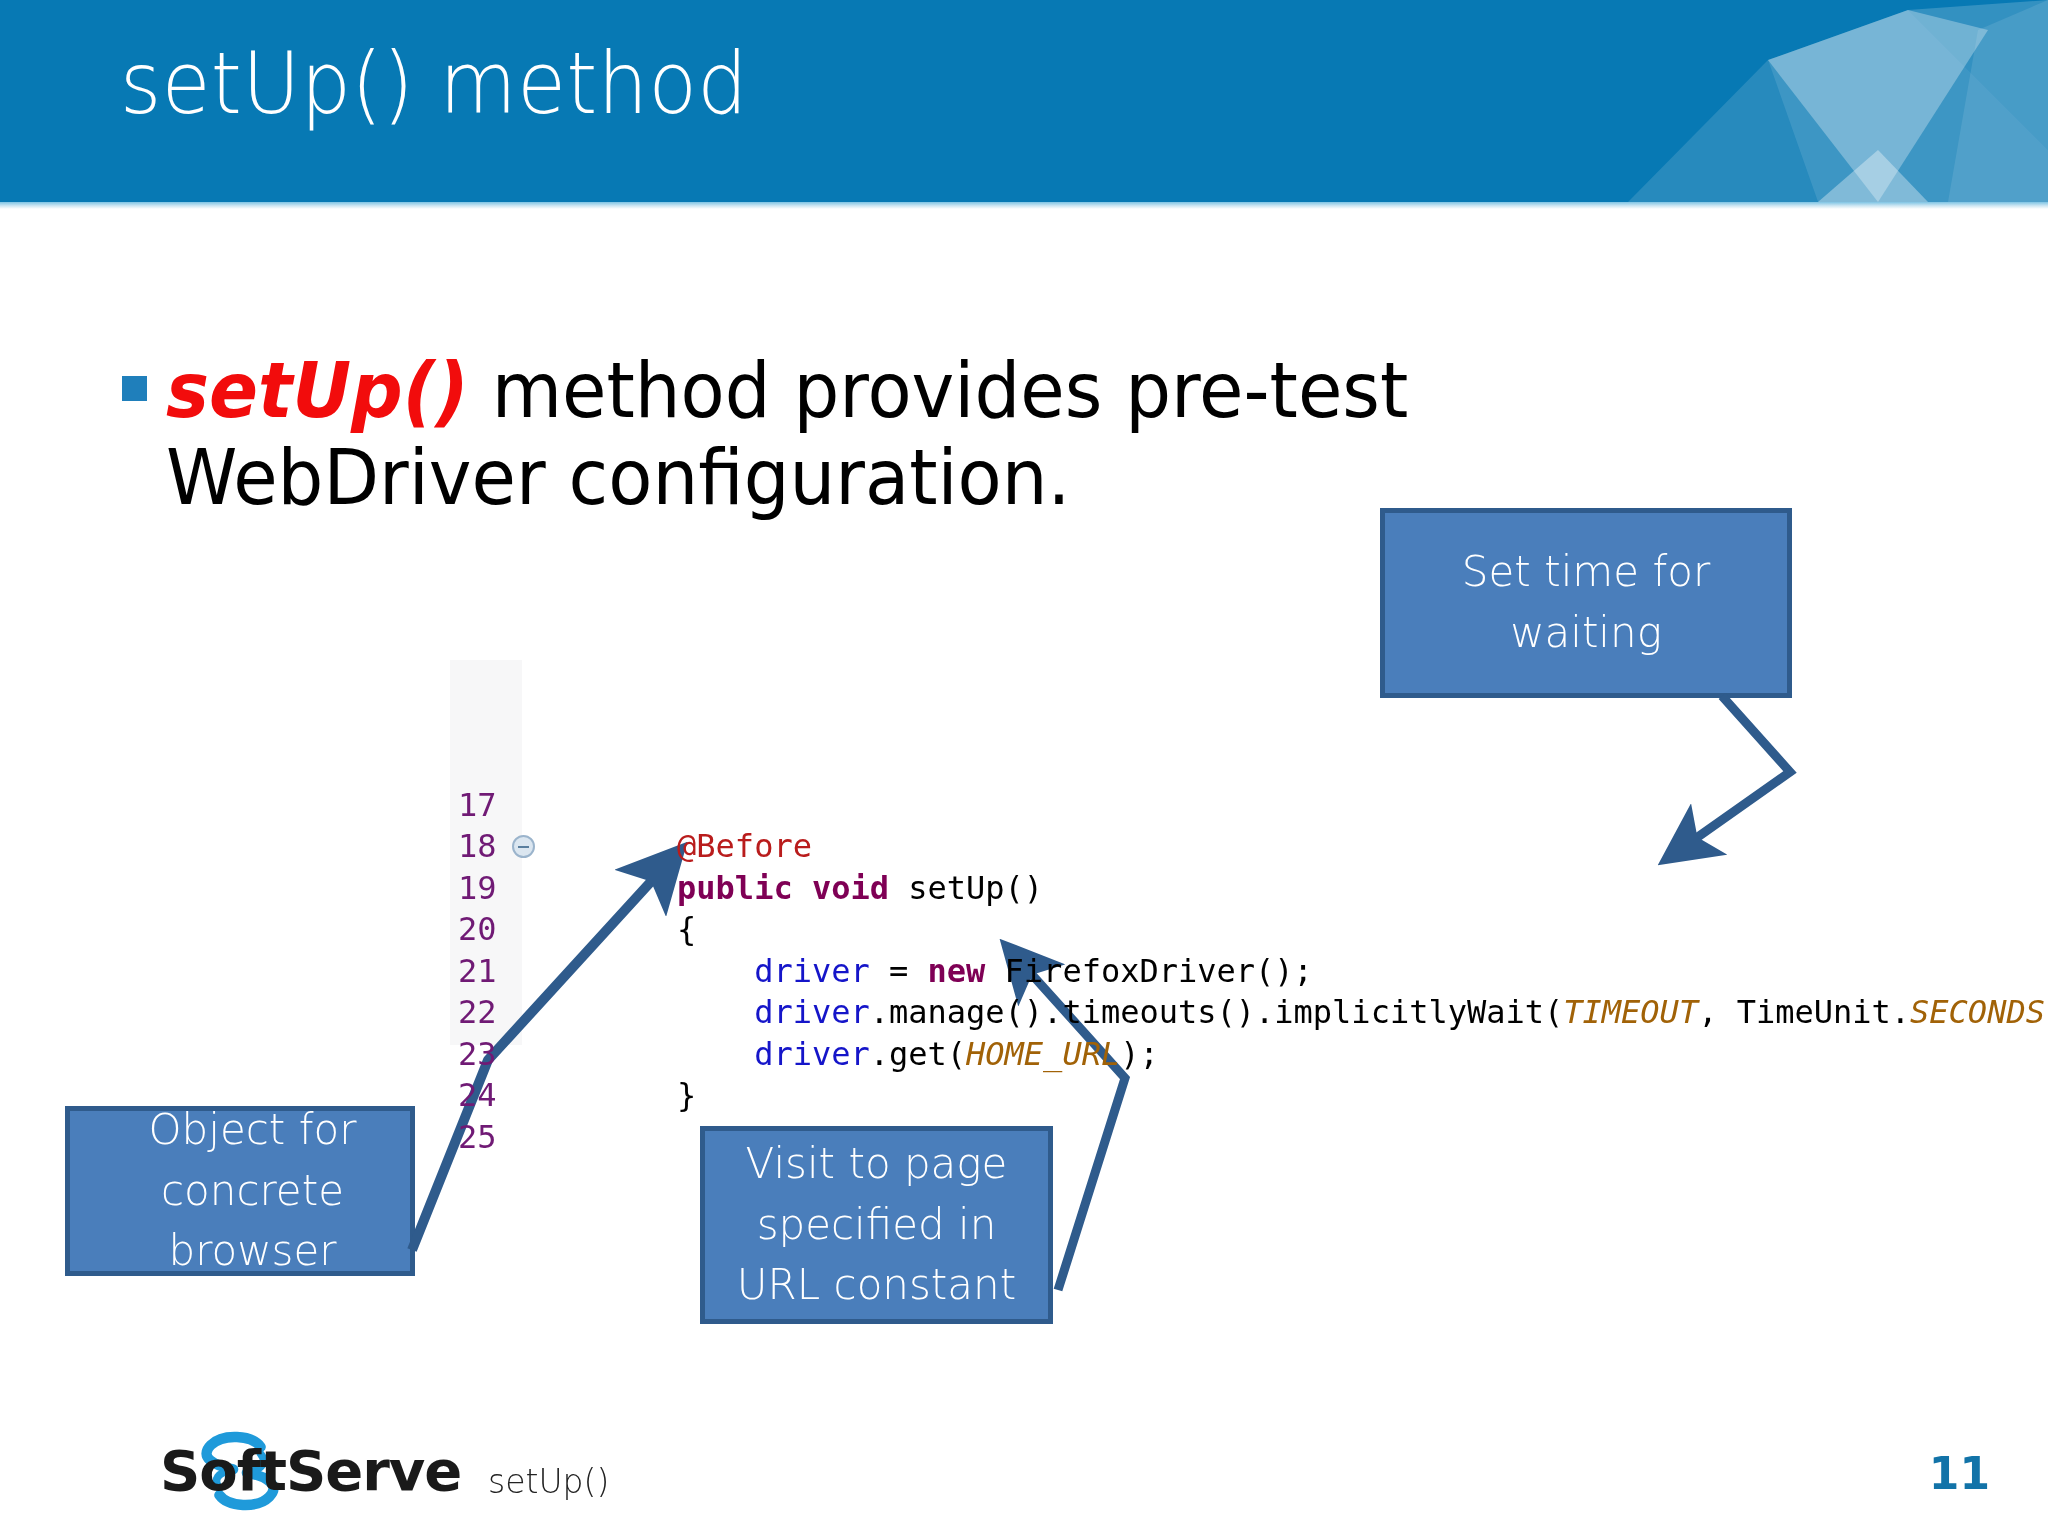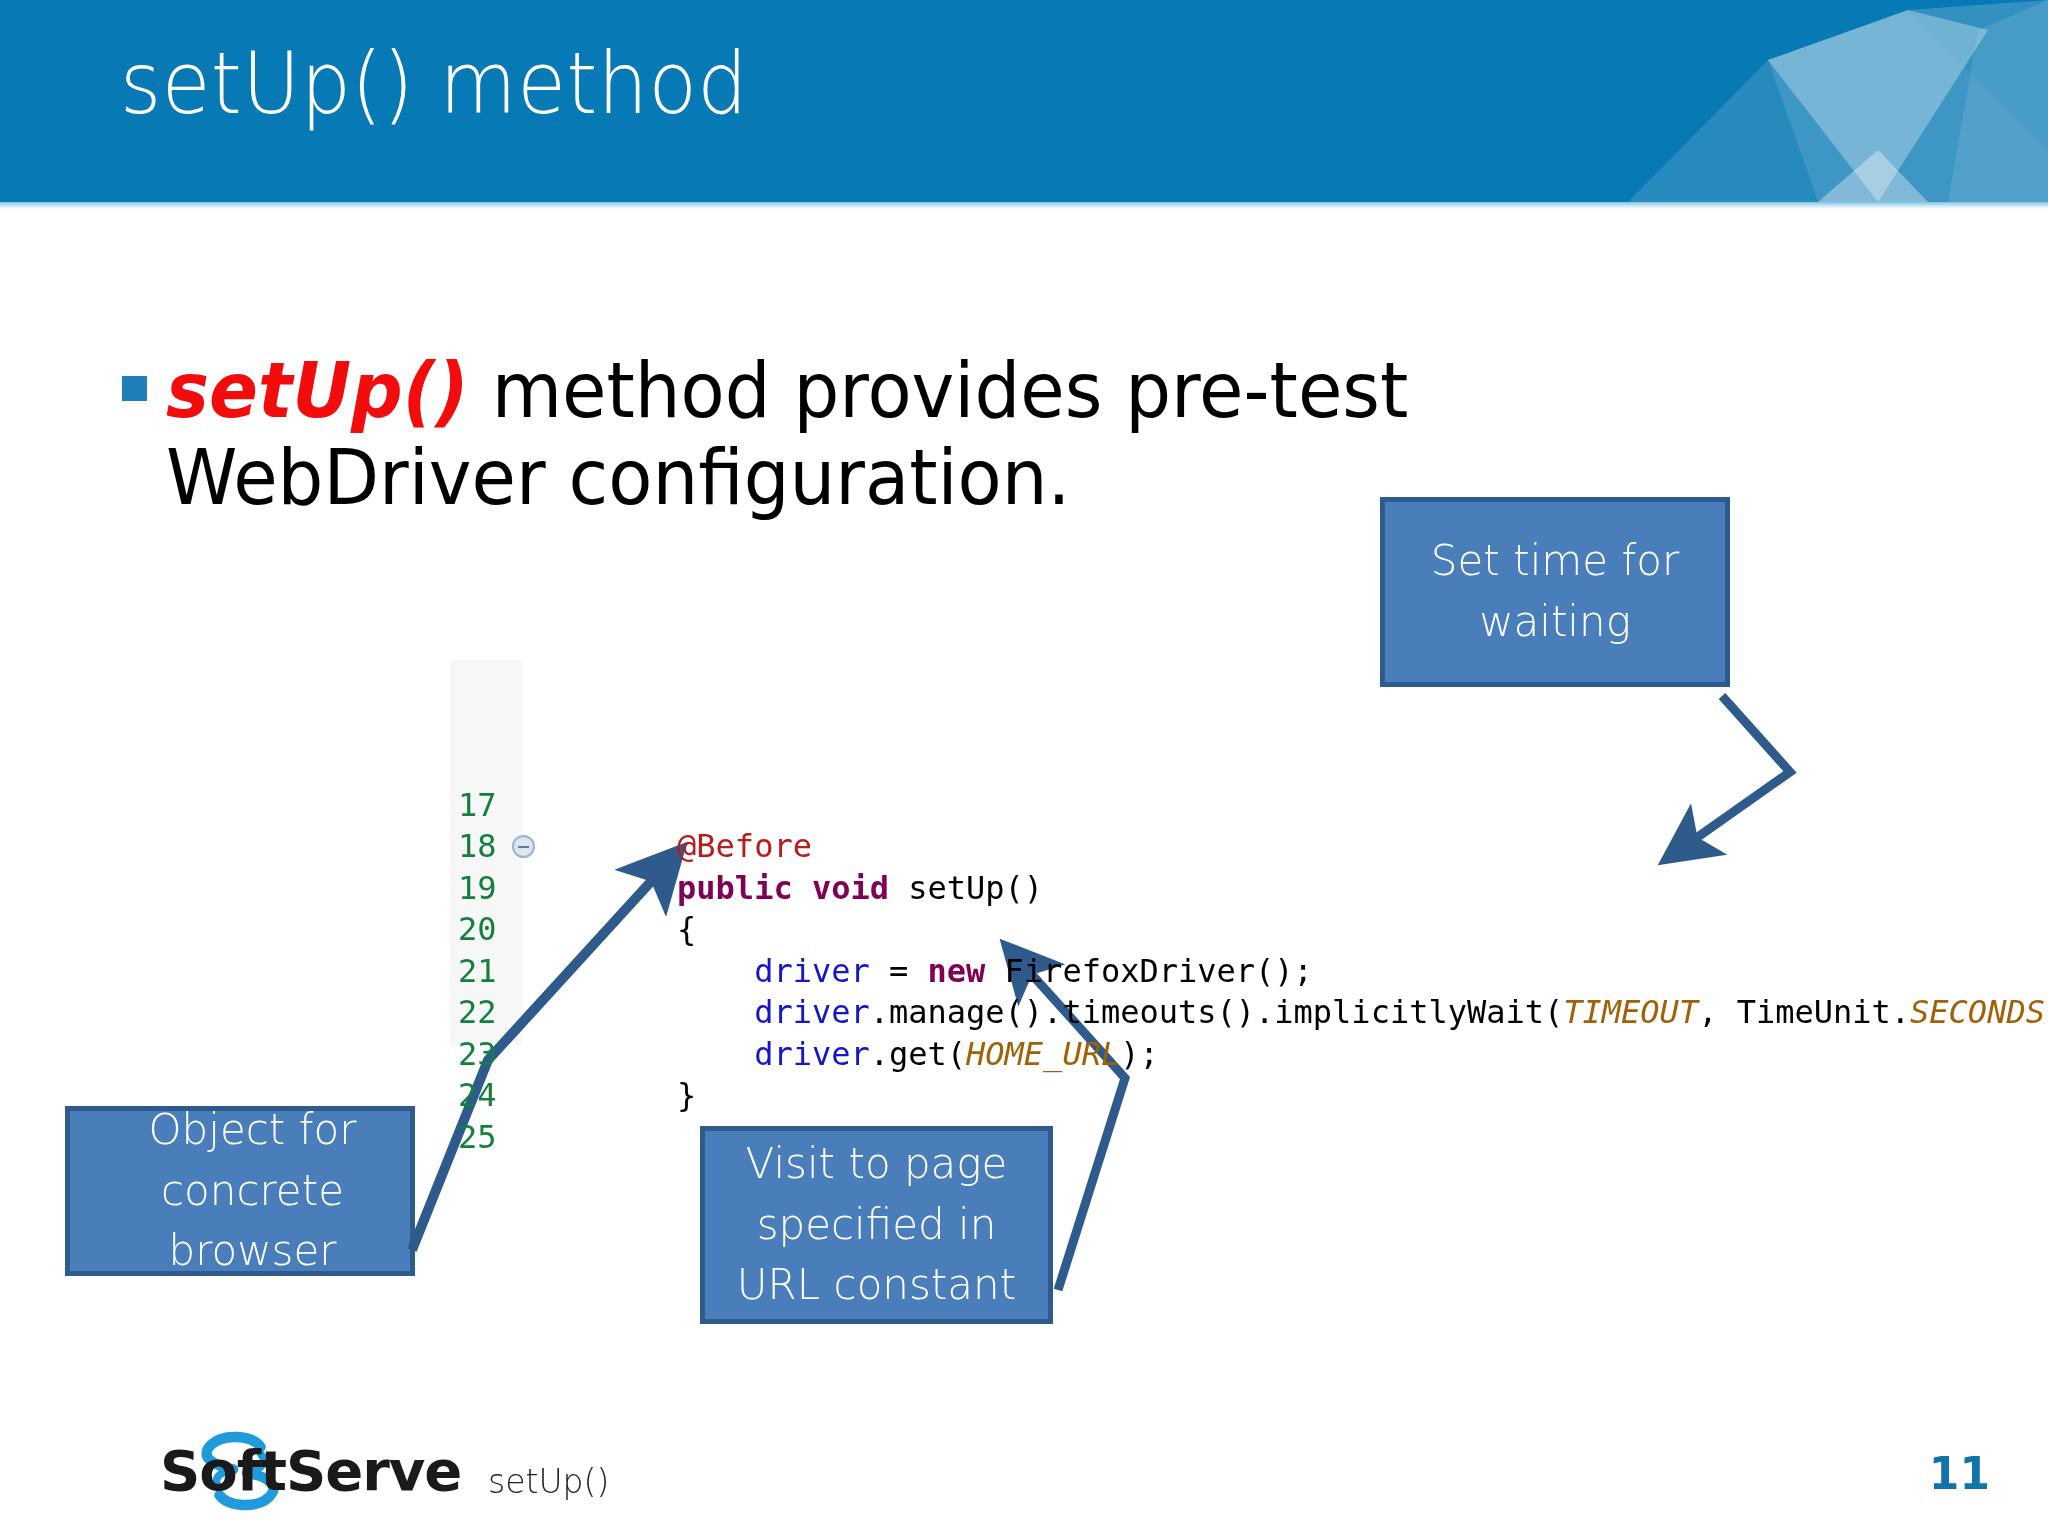--- a/index.html
+++ b/index.html
@@ -109,21 +109,21 @@
     position: relative;
     height: 41.5px;
     white-space: pre;
   }
   .ln {
     position: absolute;
     left: 8px;
     top: 0;
     width: 54px;
     text-align: left;
-    color: #15803d;
+    color: #701a75;
     font-family: "DejaVu Sans Mono", monospace;
   }
   .fold {
     position: absolute;
     left: 62px;
     top: 9px;
     width: 23px;
     height: 23px;
     border-radius: 50%;
     border: 2px solid #9bb4cc;
@@ -162,21 +162,21 @@
     font-family: "DejaVu Sans", sans-serif;
     font-size: 42px;
     line-height: 1.45;
     text-align: center;
     display: flex;
     align-items: center;
     justify-content: center;
     font-weight: 300;
     padding: 4px 8px;
   }
-  #callout-wait   { left: 1380px; top: 497px;  width: 350px;  height: 190px; }
+  #callout-wait   { left: 1380px; top: 508px;  width: 412px;  height: 190px; }
   #callout-object { left: 65px;   top: 1106px; width: 350px;  height: 170px; padding-left: 33px; }
   #callout-visit  { left: 700px;  top: 1126px; width: 353px;  height: 198px; }
 
   
   #arrows {
     position: absolute;
     left: 0; top: 0;
     width: 2048px;
     height: 1536px;
     pointer-events: none;

